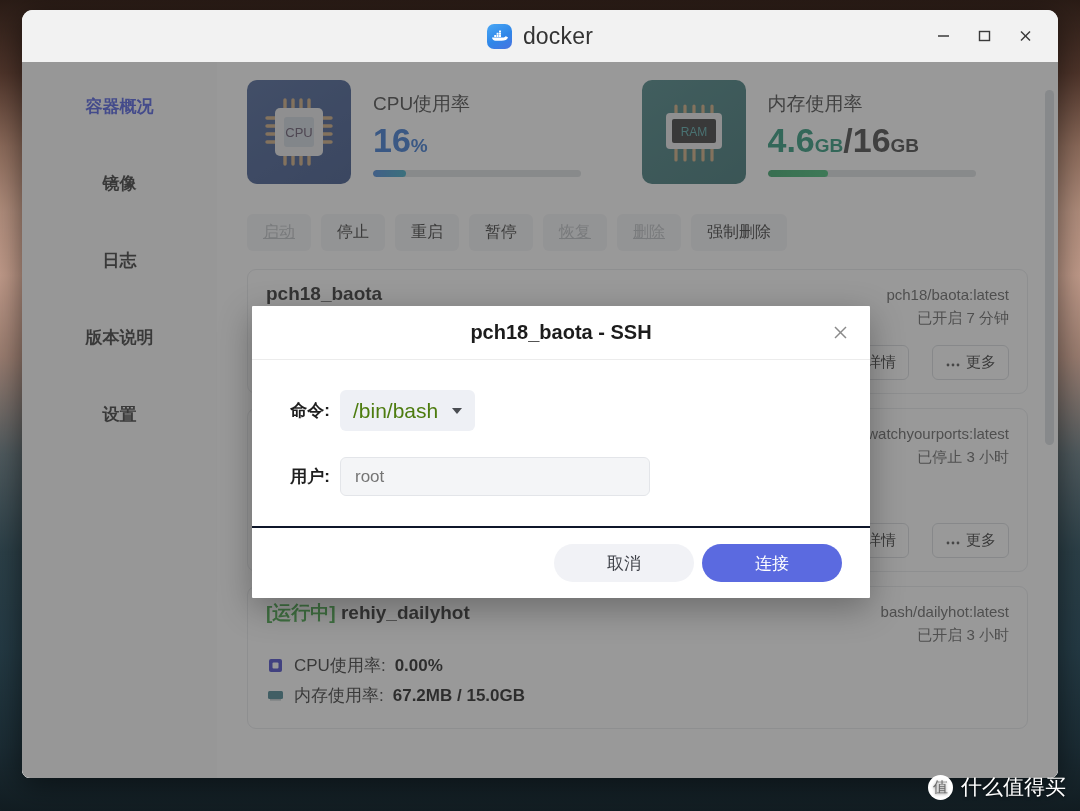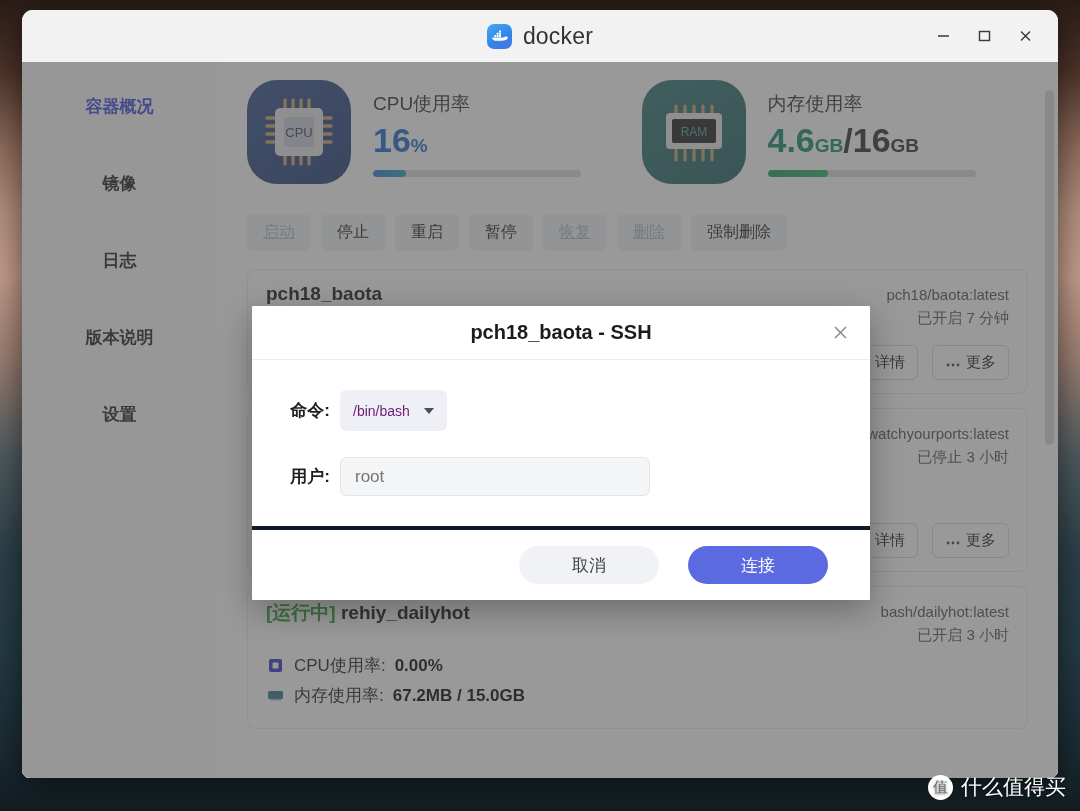--- a/index.html
+++ b/index.html
@@ -150,21 +150,21 @@
     padding-left: 8px;
   }
   .stat-card {
     display: flex;
     align-items: center;
     gap: 22px;
     width: 50%;
   }
   .stat-icon {
     width: 104px; height: 104px;
-    border-radius: 30px;
+    border-radius: 10px;
     flex: none;
     display: flex;
     align-items: center;
     justify-content: center;
   }
   .stat-icon.cpu { background: linear-gradient(145deg, #3f5b92 0%, #36518a 50%, #2f4a82 100%); }
   .stat-icon.ram { background: linear-gradient(145deg, #3d7d7e 0%, #357273 50%, #2e6a6b 100%); }
   .stat-text { padding-top: 4px; min-width: 0; }
   .stat-label {
     font-size: 19px;
@@ -268,21 +268,21 @@
     justify-content: center;
     margin-left: 6px;
     font-family: "Liberation Serif", serif;
     cursor: pointer;
   }
   .ct-btns {
     position: absolute;
     right: 18px;
     bottom: 13px;
     display: flex;
-    gap: 14px;
+    gap: 23px;
   }
   .sm-btn {
     height: 33px;
     padding: 0 12px;
     display: flex; align-items: center; gap: 5px;
     font-size: 15px;
     border: 1px solid #d7dade;
     border-radius: 6px;
     background: #fff;
     color: #2d2d2d;
@@ -363,22 +363,22 @@
     flex: none;
   }
   .select-box {
     display: flex;
     align-items: center;
     gap: 14px;
     height: 41px;
     padding: 0 13px;
     border-radius: 6px;
     background: #eef0f5;
-    font-size: 14px;
-    color: #701a75;
+    font-size: 21px;
+    color: #4d7c0f;
     cursor: pointer;
   }
   .caret {
     width: 0; height: 0;
     border-left: 5px solid transparent;
     border-right: 5px solid transparent;
     border-top: 6px solid #4a4d52;
   }
   .text-input {
     width: 310px;
@@ -387,25 +387,25 @@
     box-sizing: border-box;
     border: 1px solid #e3e5e9;
     border-radius: 6px;
     background: #f4f5f7;
     font-size: 17px;
     color: #7d8185;
     font-family: "Liberation Sans", sans-serif;
     outline: none;
   }
   .modal-foot {
-    border-top: 4px solid #0f172a;
-    padding: 16px 42px;
+    border-top: 2px solid #0f172a;
+    padding: 16px 28px;
     display: flex;
     justify-content: flex-end;
-    gap: 29px;
+    gap: 8px;
   }
   .foot-btn {
     width: 140px;
     height: 38px;
     border-radius: 19px;
     display: flex; align-items: center; justify-content: center;
     font-size: 17px;
     cursor: pointer;
   }
   .foot-btn.cancel { background: #f1f2f6; color: #40434a; }

